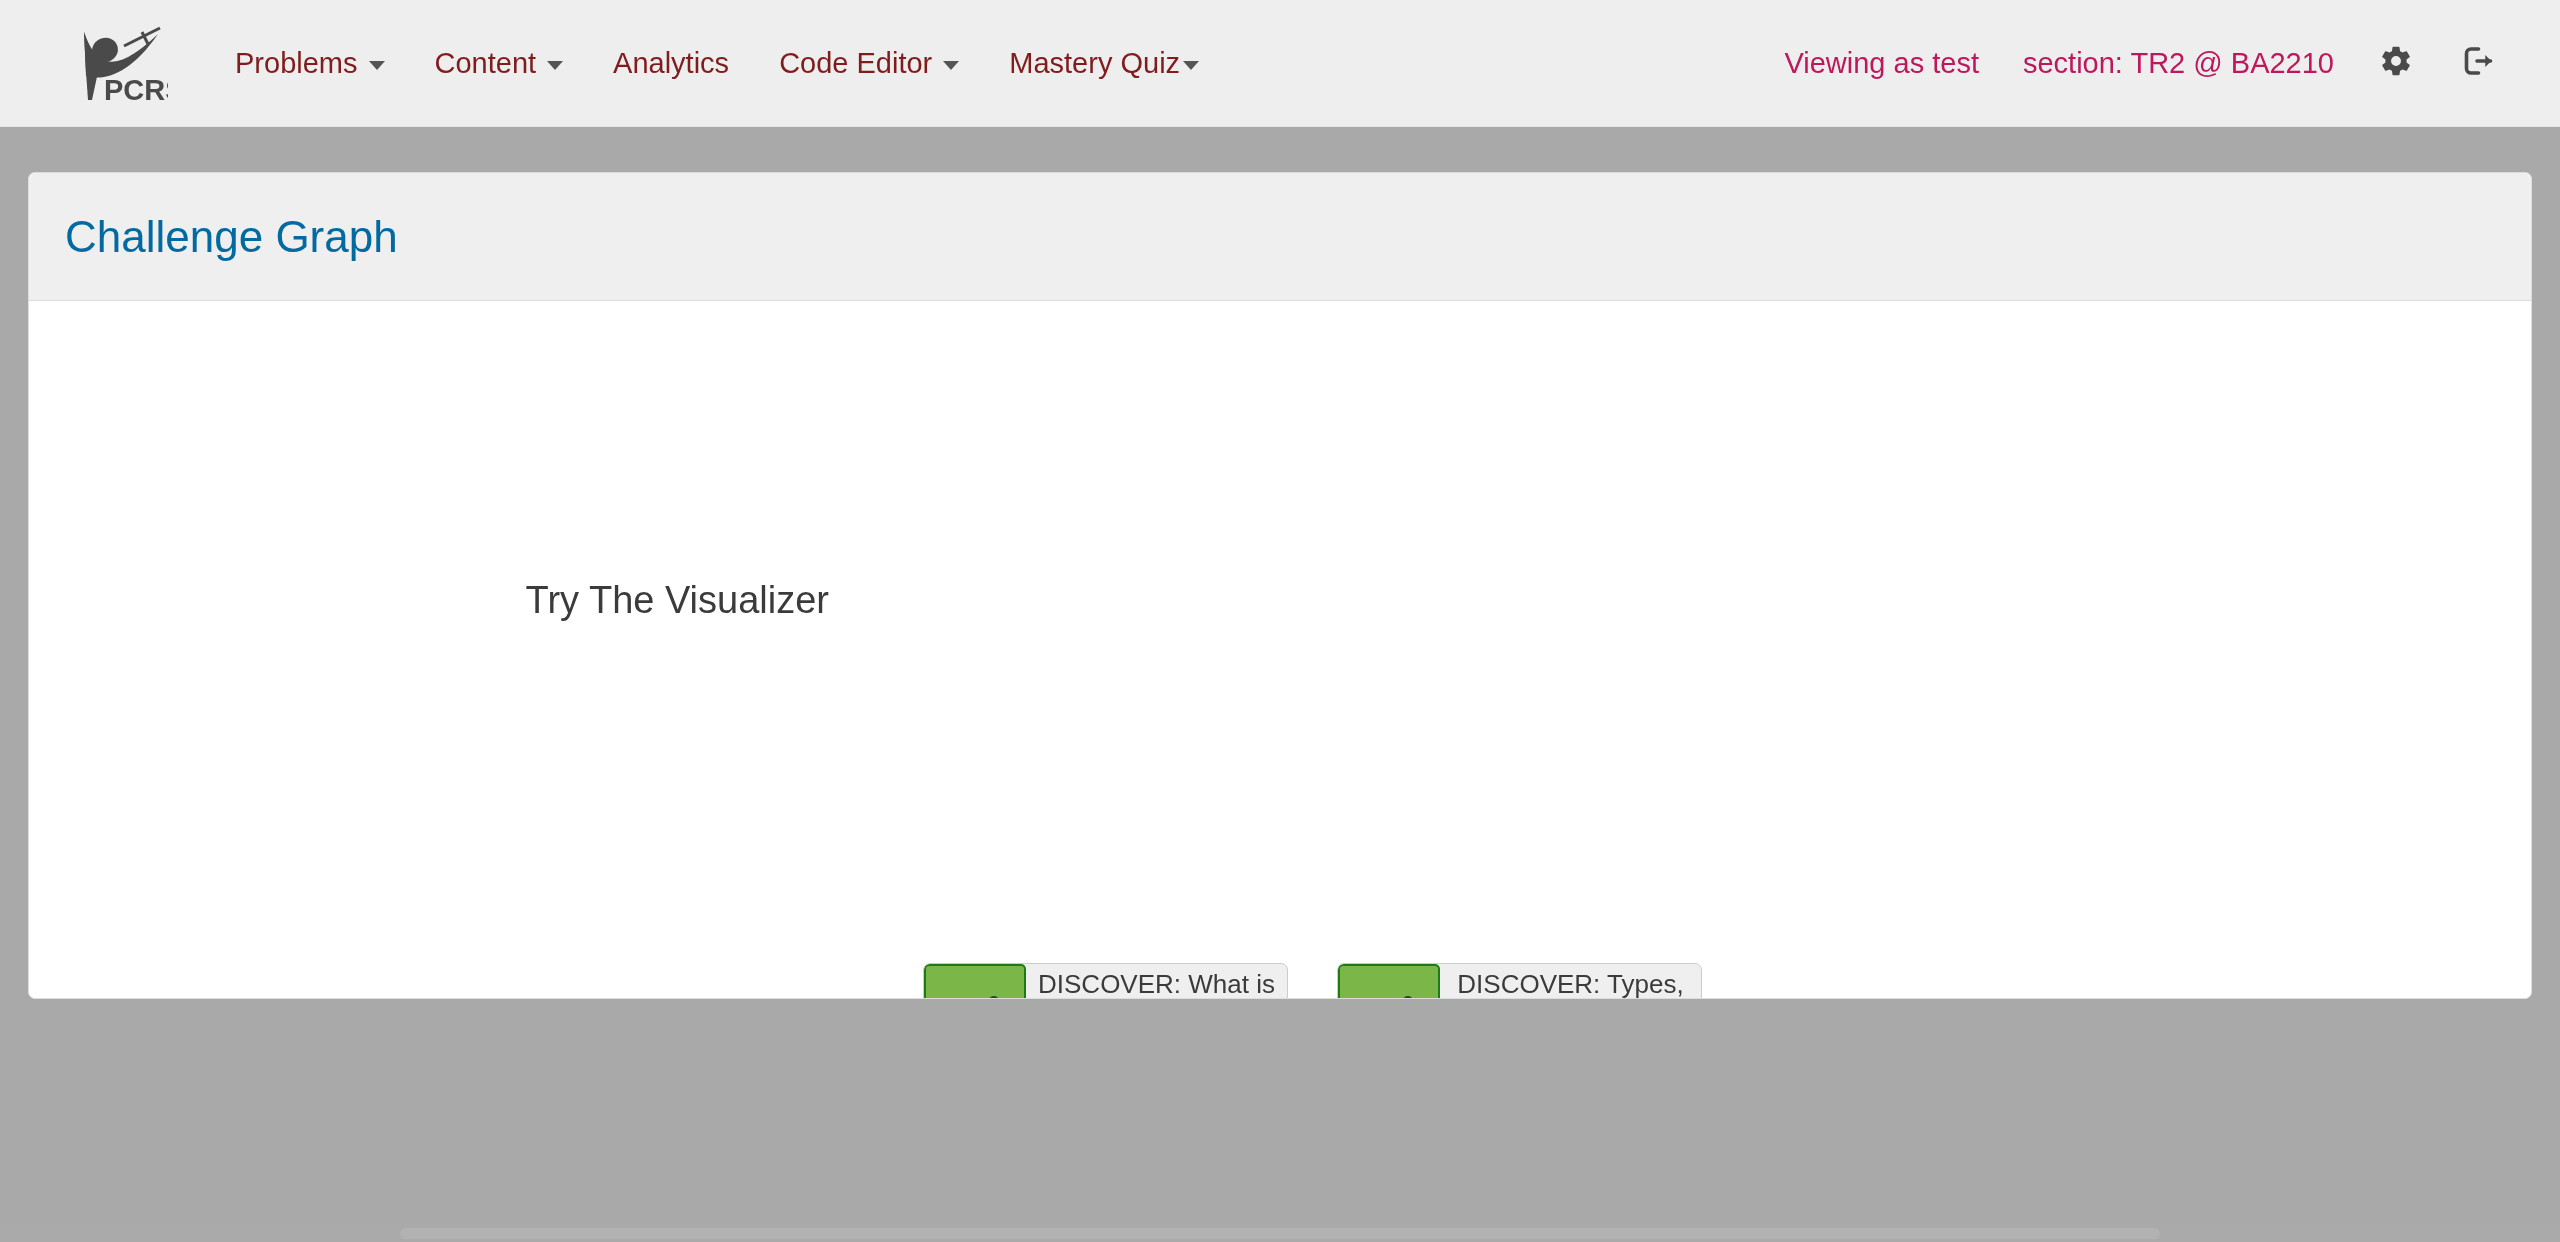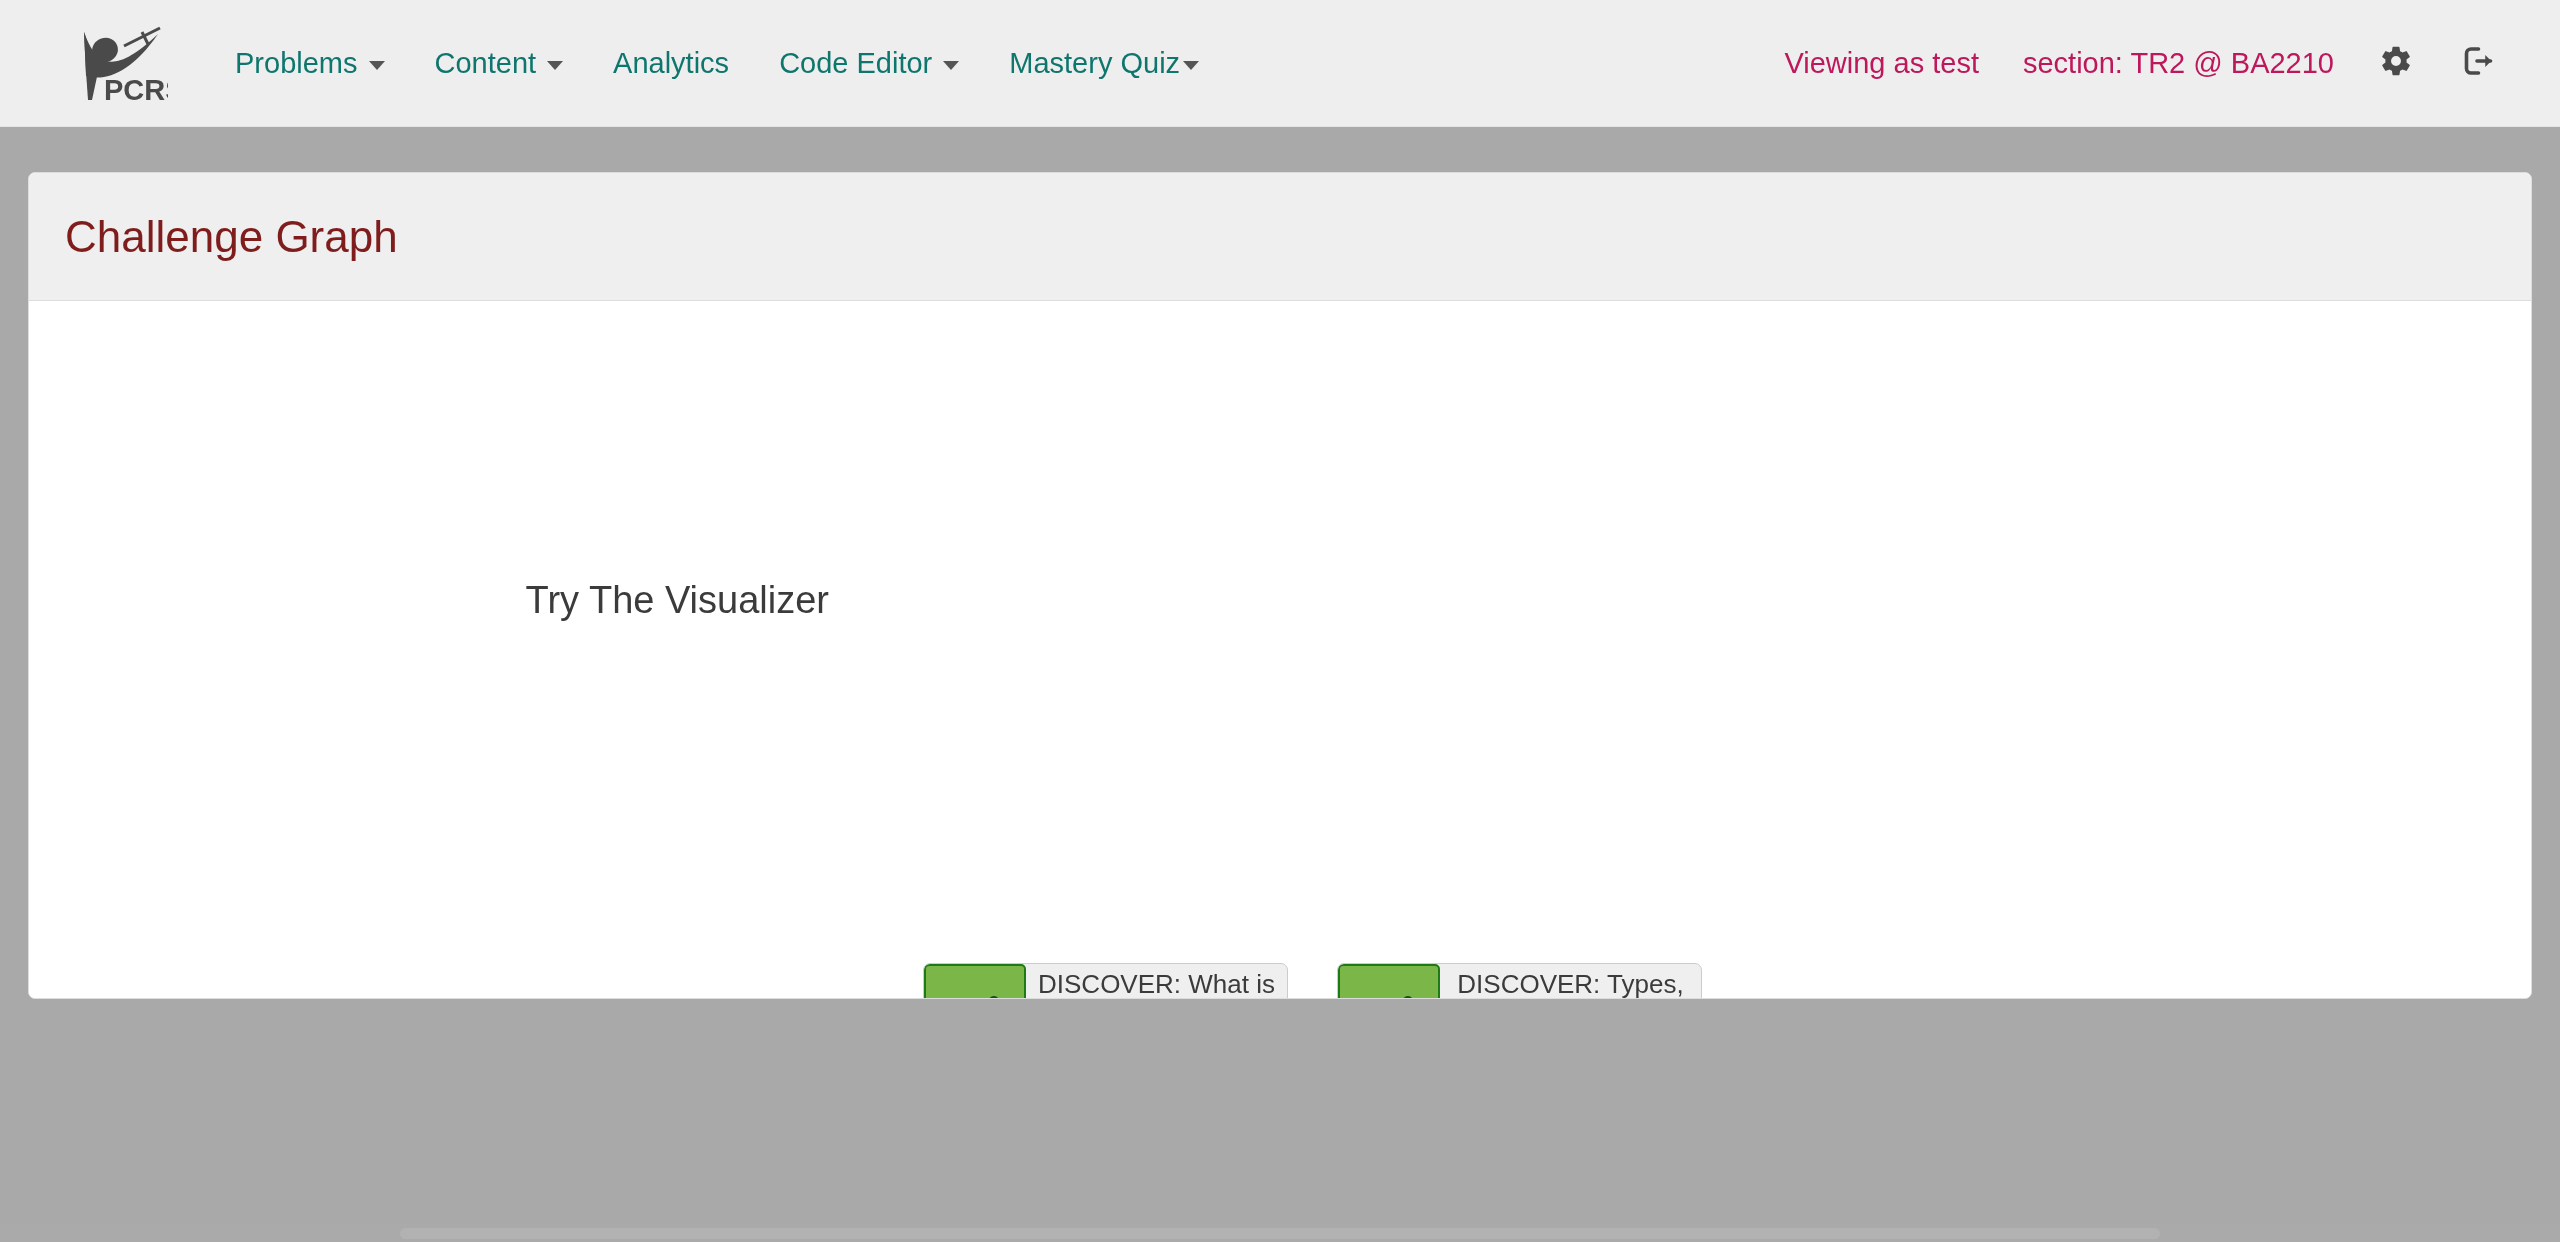--- a/index.html
+++ b/index.html
@@ -25,21 +25,21 @@
     margin-left: 62px; margin-right: 42px;
     height: 82px;
   }
   .brand svg { display: block; }
 
   .nav-items { display: flex; align-items: center; height: 127px; }
   .nav-item {
     display: flex; align-items: center;
     height: 127px;
     padding: 0 25px;
-    color: #0f766e;
+    color: #7f1d1d;
     font-size: 29px;
     cursor: pointer;
     white-space: nowrap;
   }
   .caret {
     display: inline-block;
     width: 0; height: 0;
     border-left: 8px solid transparent;
     border-right: 8px solid transparent;
     border-top: 9px solid #555555;
@@ -78,21 +78,21 @@
   }
   .panel-heading {
     height: 128px;
     background: #efefef;
     border-bottom: 1px solid #dddddd;
     display: flex; align-items: center;
     padding-left: 36px;
   }
   .panel-title {
     font-size: 44px;
-    color: #7f1d1d;
+    color: #0369a1;
     font-weight: normal;
     margin: 0;
   }
   .panel-body {
     position: relative;
     height: 736px;
     background: #ffffff;
   }
 
   

